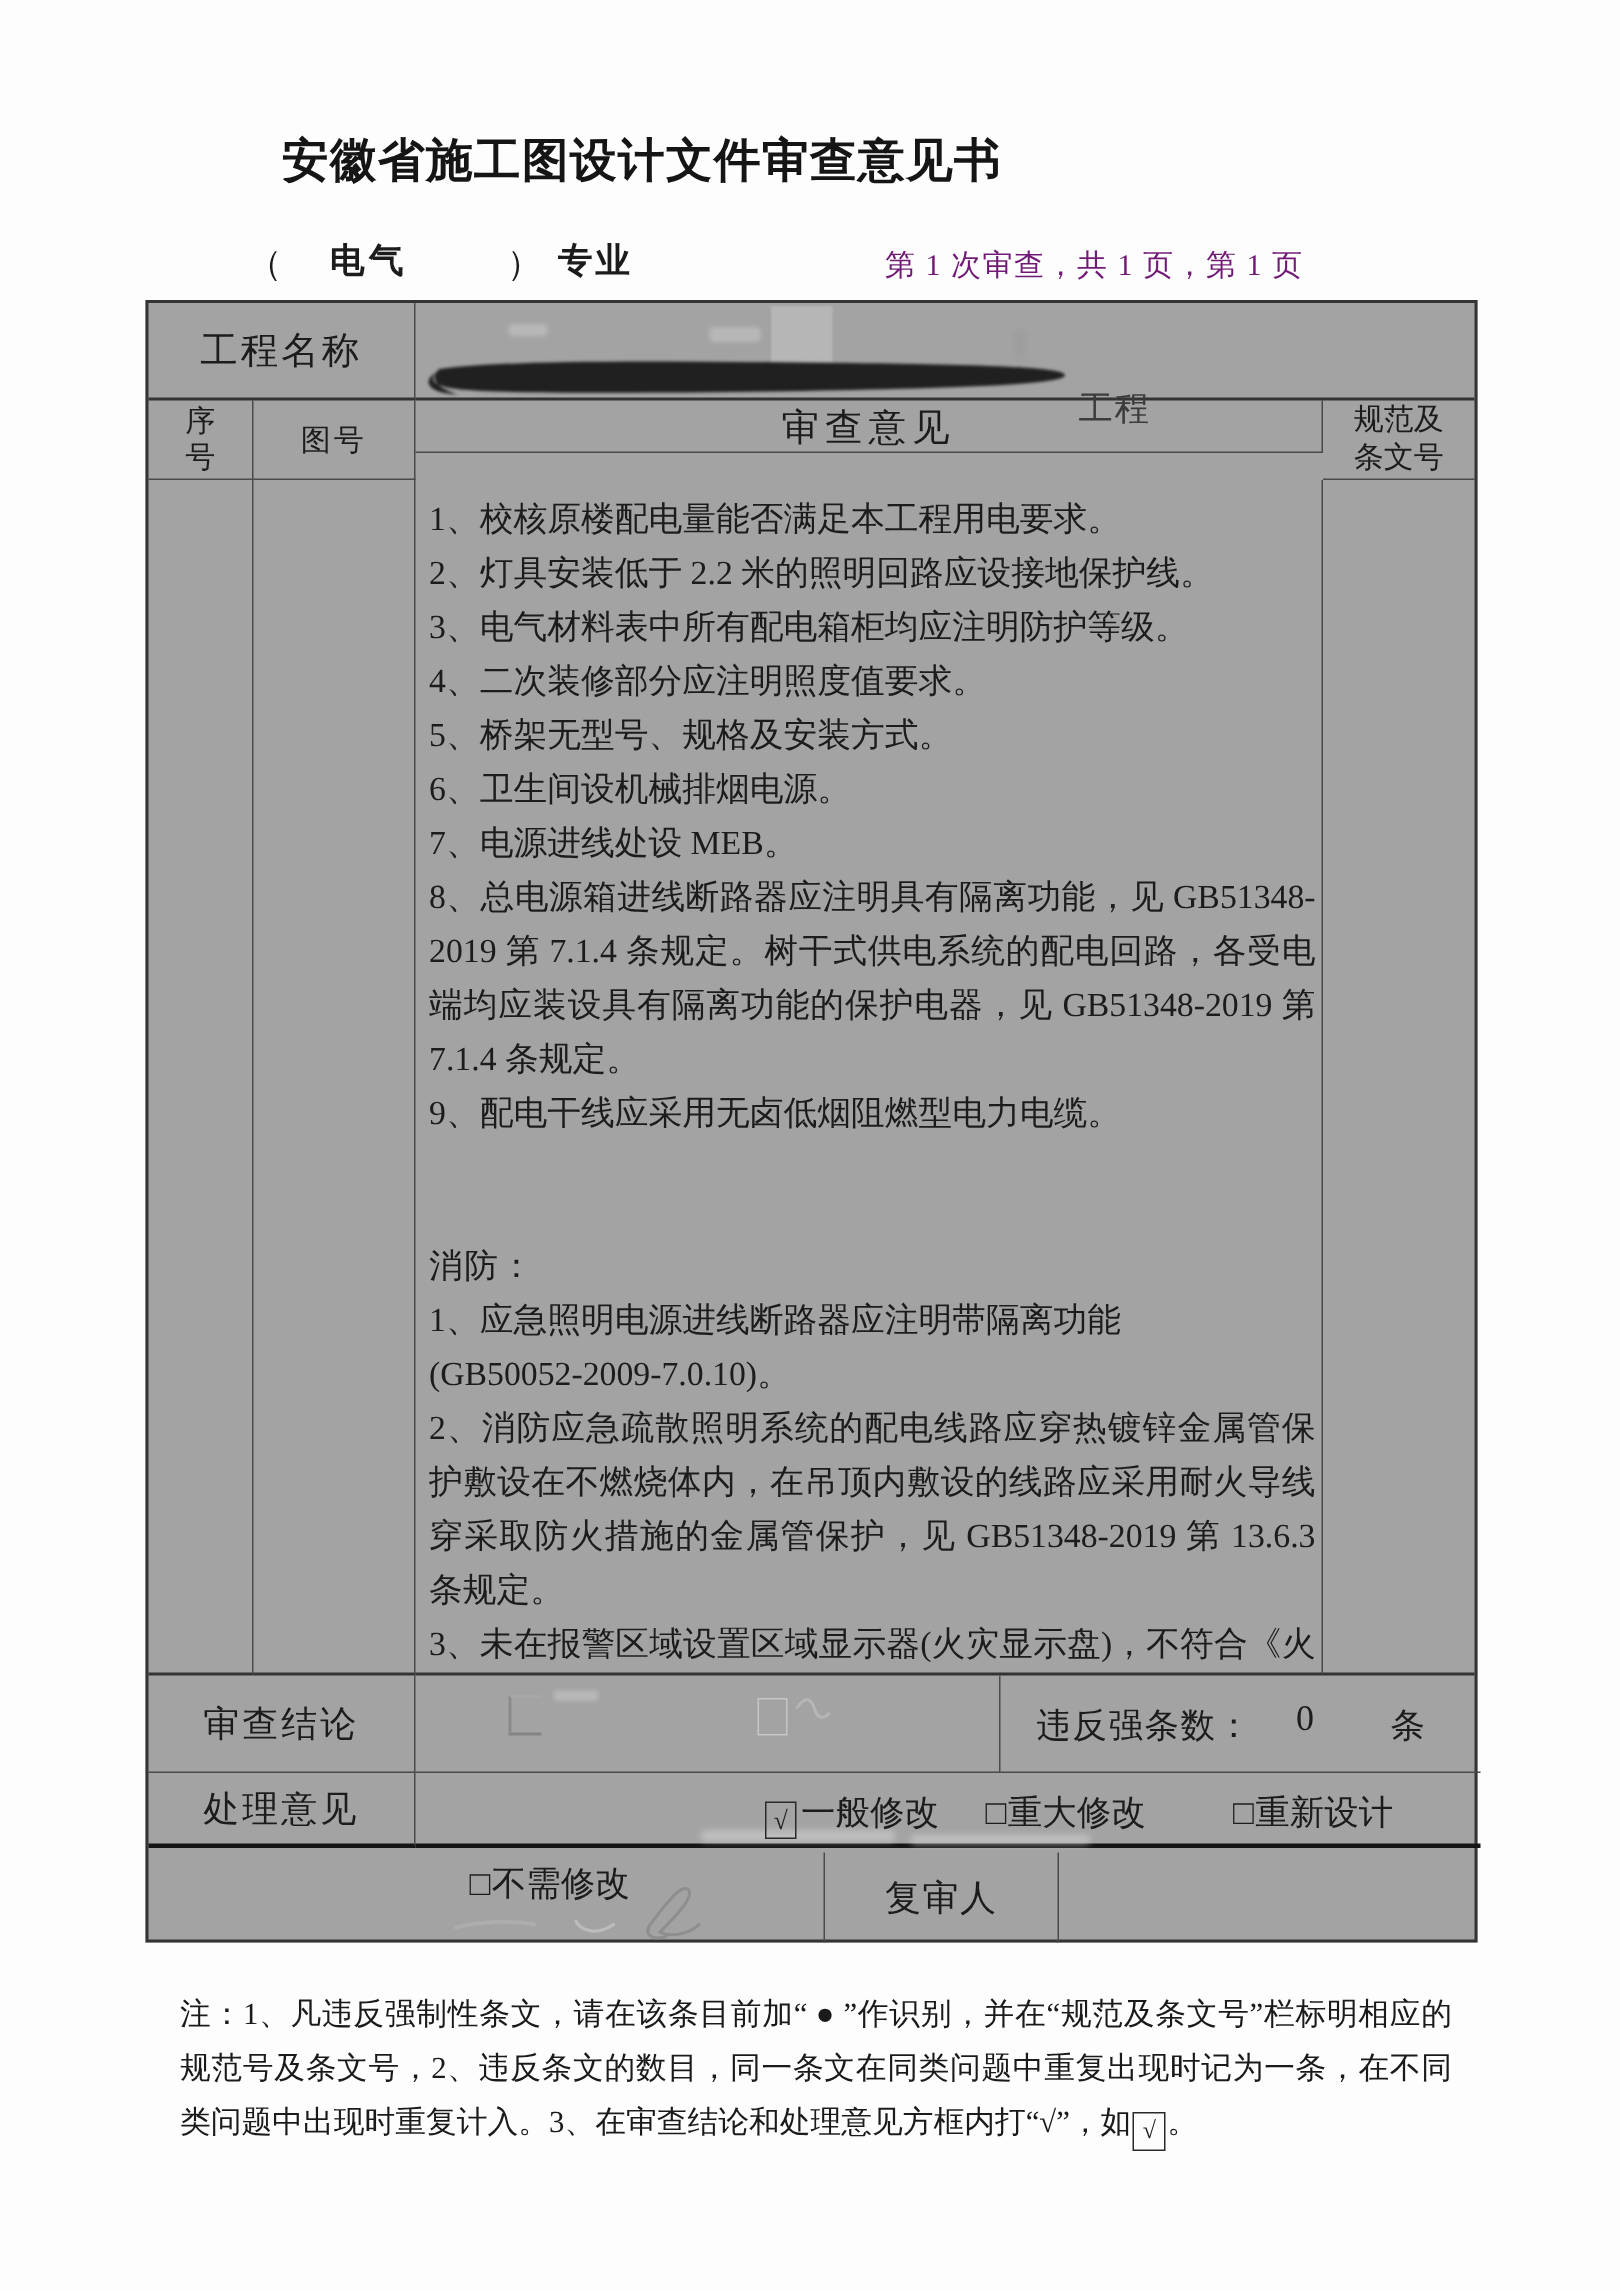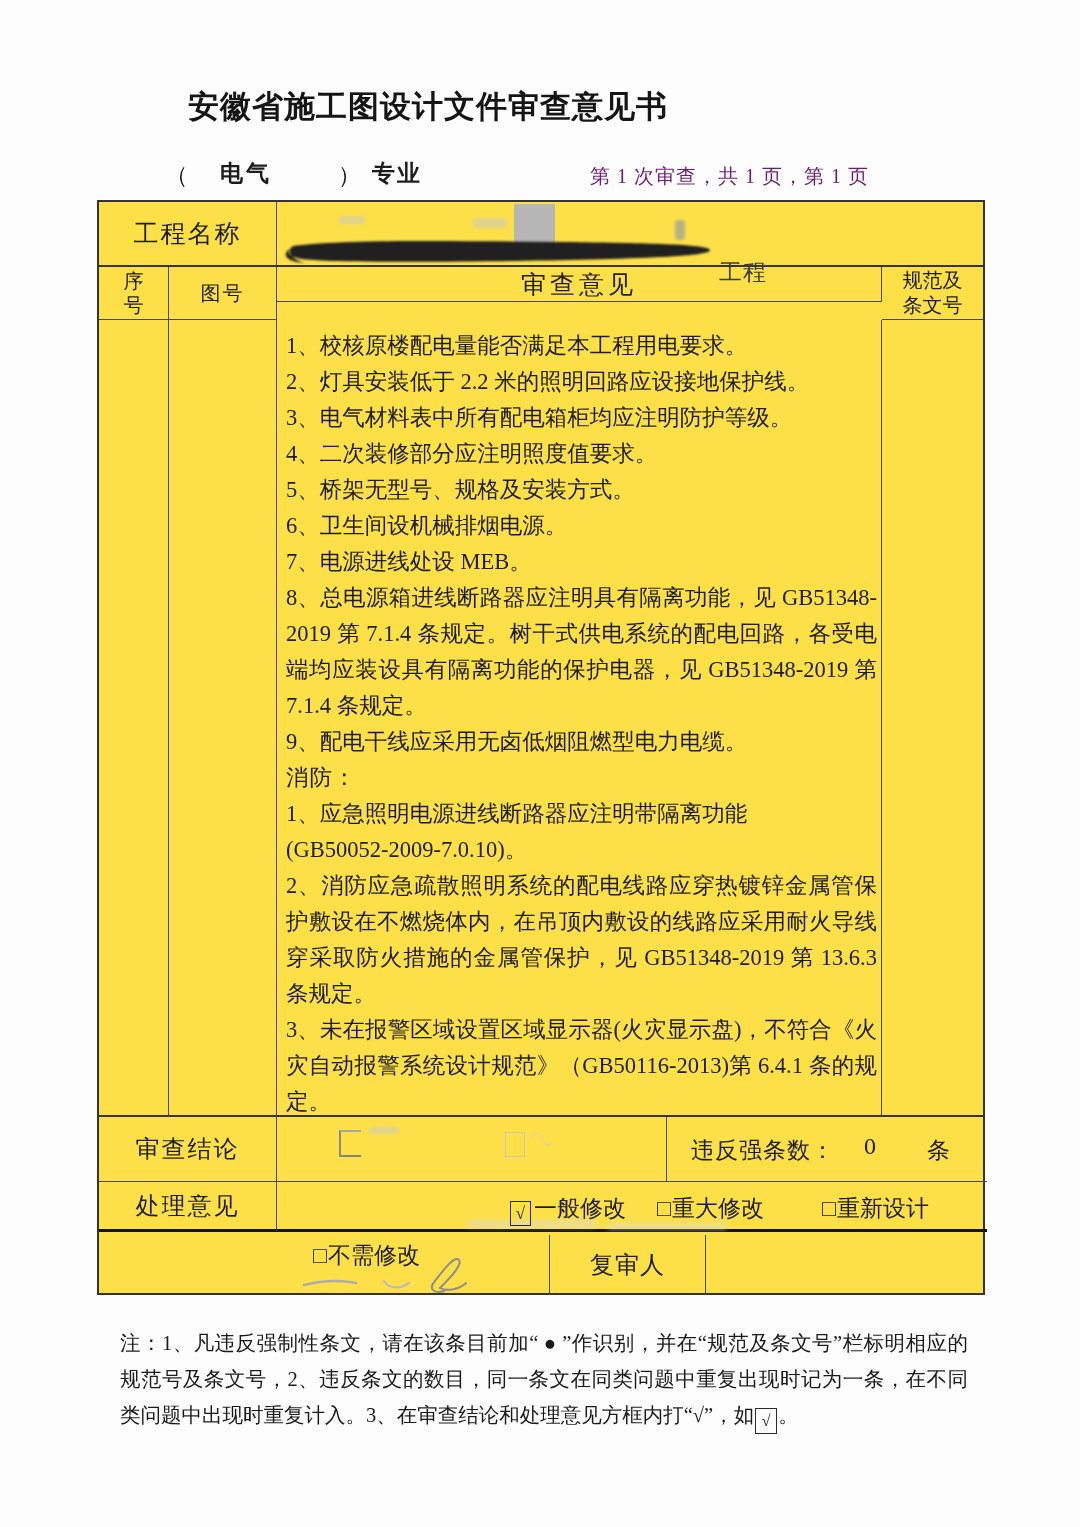--- a/index.html
+++ b/index.html
@@ -14,21 +14,21 @@
   }
   
   .subject-row{position:absolute;left:0;top:158px;width:1080px;height:34px;font-size:23px;}
   .paren-open{position:absolute;left:165px;top:2px;}
   .subject-name{position:absolute;left:220px;top:0;font-weight:bold;letter-spacing:3px;}
   .paren-close{position:absolute;left:338px;top:2px;}
   .subject-suffix{position:absolute;left:372px;top:0;font-weight:bold;letter-spacing:2px;}
   .pagination{position:absolute;left:590px;top:5px;font-size:20px;letter-spacing:1px;color:#701a75;}
 
   
-  .t{position:absolute;left:97px;top:200px;width:888px;height:1095px;border:2px solid #343434;box-sizing:border-box;background:#fde047;}
+  .t{position:absolute;left:97px;top:200px;width:888px;height:1095px;border:2px solid #343434;box-sizing:border-box;background:#a3a3a3;}
   .cell{position:absolute;box-sizing:border-box;}
   .br{border-right:1px solid #4a4a4a;}
   .bb1{border-bottom:1px solid #4a4a4a;}
   .bb2{border-bottom:2px solid #343434;}
   .bb3{border-bottom:3px solid #151515;}
   .clabel{display:flex;align-items:center;justify-content:center;text-align:center;}
 
   .c-proj-label{left:0;top:0;width:178px;height:65px;font-size:25px;letter-spacing:2px;}
   .c-proj-value{left:178px;top:0;width:706px;height:65px;overflow:visible;}
   .proj-visible-text{position:absolute;left:442px;top:15px;font-size:23px;letter-spacing:1px;color:#3c3c3c;margin-top:40px;}
@@ -43,21 +43,21 @@
   .c-seq{left:0;top:65px;width:70px;height:53px;font-size:20px;line-height:24px;padding:2px 16px;}
   .c-drawno{left:70px;top:65px;width:108px;height:53px;font-size:20px;letter-spacing:2px;}
   .c-opheader{left:178px;top:65px;width:605px;height:35px;font-size:25px;letter-spacing:4px;}
   .c-coderef{left:783px;top:65px;width:101px;height:53px;font-size:20px;line-height:25px;padding:2px 18px;}
 
   .c-seq-body{left:0;top:118px;width:70px;height:797px;}
   .c-drawno-body{left:70px;top:118px;width:108px;height:797px;}
   .c-opinion{left:178px;top:118px;width:605px;height:797px;padding:8px 4px 0 9px;font-size:22.5px;line-height:36px;overflow:hidden;}
   .c-coderef-body{left:783px;top:118px;width:101px;height:797px;}
   .op-heading{letter-spacing:1px;}
-  .op-gap{}
+  .op-gap{margin-top:66px;}
   .op-item{text-align:justify;white-space:pre-wrap;}
 
   .c-concl-label{left:0;top:915px;width:178px;height:65px;font-size:24px;letter-spacing:2px;}
   .c-concl-value{left:178px;top:915px;width:390px;height:65px;}
   .erased-box{position:absolute;box-sizing:border-box;}
   .eb1{left:62px;top:13px;width:22px;height:27px;border-left:2.5px solid #8b8b8b;border-top:2px solid #a7a7a7;border-bottom:2.5px solid #848484;}
   .eb2{left:228px;top:15px;width:20px;height:25px;border:1.5px solid #c6c6c6;}
   .c-violation{left:568px;top:915px;width:320px;height:65px;font-size:23px;}
   .viol-label{position:absolute;left:24px;top:18px;letter-spacing:1px;}
   .viol-count{position:absolute;left:178px;top:16px;width:50px;text-align:center;font-size:24px;}

